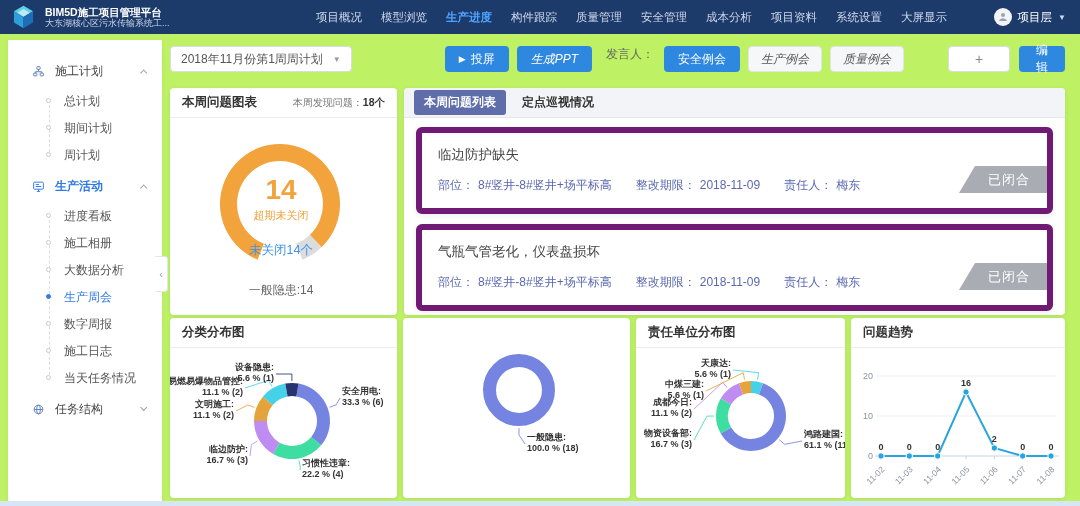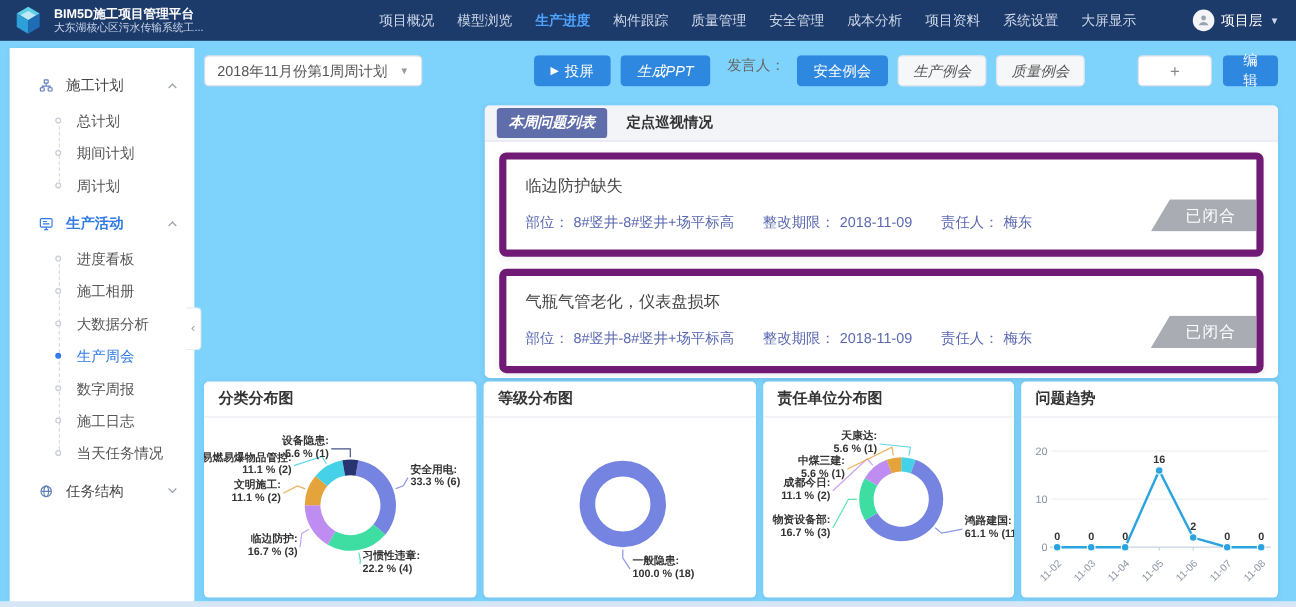--- a/index.html
+++ b/index.html
@@ -1,18 +1,18 @@
 <!DOCTYPE html>
 <html style="--topbar-bg: #1d3b6a; --nav-active: #4da3ff; --accent: #2f88e0; --active-tab-bg: #5f6dab; --meta-text: #5b68b1; --badge-bg: #a9adb3; --gauge-orange: #f2a33c; --gauge-gray: #dcdcdc; --unclosed-link: #3d93e8; --sidebar-active: #2f7ae5; --trend-line: #2aa4e0;"><head>
 <meta charset="utf-8">
 <style>
   * { margin:0; padding:0; box-sizing:border-box; }
   html,body { background:#fff; }
   body { font-family:"Liberation Sans","DejaVu Sans",sans-serif; }
-  .stage { position:relative; width:1080px; height:506px; overflow:hidden; background:#7dd3fc;padding-left:20px; }
+  .stage { position:relative; width:1080px; height:506px; overflow:hidden; background:#bef264;padding-left:20px; }
 
   
   .topbar { position:absolute; left:0; top:0; width:1080px; height:34px; background:var(--topbar-bg); display:flex; align-items:center; }
   .brand { display:flex; align-items:center; padding-left:10px; width:300px; flex:none; }
   .brand svg { width:27px; height:27px; margin-right:8px; flex:none; }
   .brand-title { color:#fff; font-size:10.5px; font-weight:bold; line-height:12px; }
   .brand-sub { color:#c7d3e8; font-size:9px; line-height:11px; }
   .topnav { display:flex; align-items:center; gap:19px; margin-left:16px; }
   .nav-item { color:#cdd7ea; font-size:11.5px; cursor:pointer; white-space:nowrap; }
   .nav-item.active { color:var(--nav-active); font-weight:bold; }
@@ -63,21 +63,21 @@
   .found { margin-left:auto; font-size:10px; color:#777; }
   .found b { color:#333; font-size:10.5px; }
   .gauge-num { position:absolute; left:0; width:222px; text-align:center; top:56px; font-size:28px; font-weight:bold; color:var(--gauge-orange); }
   .gauge-status { position:absolute; left:0; width:222px; text-align:center; top:90px; font-size:11px; color:var(--gauge-orange); }
   .gauge-unclosed { position:absolute; left:0; width:222px; text-align:center; top:124px; font-size:12.5px; color:var(--unclosed-link); cursor:pointer; }
   .gauge-general { position:absolute; left:0; width:222px; text-align:center; top:164px; font-size:12px; color:#666; }
 
   .issues-panel { left:404px; top:88px; width:661px; height:227px; }
   .tab-strip { height:30px; background:#f3f4f8; border-bottom:1px solid #e5e7ee; display:flex; align-items:center; padding:0 10px; }
   .tab { font-size:12px; color:#333; font-weight:bold; cursor:pointer; padding:4px 10px; }
-  .tab.active { background:var(--active-tab-bg); color:#fff; border-radius:3px;font-style:italic; }
+  .tab.active { background:var(--active-tab-bg); color:#fff; border-radius:3px; }
   .tab + .tab { margin-left:6px; }
   .issue-list { padding:9px 12px 0; height:197px; overflow:hidden; }
   .issue-card { position:relative; border:6px solid #701a75; border-radius:6px; box-shadow:0 2px 6px rgba(31,45,80,.08); background:#fff; padding:13px 16px 14px; margin-bottom:10px; overflow:hidden; cursor:pointer; }
   .issue-title { font-size:13.5px; color:#444; margin-bottom:13px; }
   .issue-meta { font-size:12px; color:var(--meta-text); }
   .issue-meta span { margin-right:4px; }
   .issue-meta .grp { margin-right:24px; }
   .issue-badge { position:absolute; right:0; top:33px; width:88px; height:27px; line-height:27px; background:var(--badge-bg); color:#fff; font-size:13px; text-align:center; padding-left:12px; letter-spacing:1px; clip-path:polygon(16px 0, 100% 0, 100% 100%, 0 100%); }
 
   .chart-panel { top:318px; height:180px; }
@@ -196,20 +196,38 @@
     <span class="speaker">发言人：</span>
     <span id="meeting-tabs" style="display:flex">
         <button class="btn btn-blue">安全例会</button>
         <button class="btn btn-light mgap">生产例会</button>
         <button class="btn btn-light mgap">质量例会</button>
       </span>
     <button class="btn add-btn">+</button>
     <button class="btn btn-blue edit-btn">编辑</button>
   </div>
 
+  <section class="panel summary-panel">
+    <div class="panel-head">
+      <span class="panel-title">本周问题图表</span>
+      <span class="found">
+        <span>本周发现问题：</span><b>18个</b>
+      </span>
+    </div>
+    <div class="panel-body">
+      <svg id="gauge-svg" width="222" height="150">
+          <path d="M87.52 141.63 A60 60 0 1 1 151.68 129.16 L139.87 116.93 A43 43 0 1 0 93.89 125.87 Z" fill="#f2a33c"></path>
+          <path d="M151.68 129.16 A60 60 0 0 1 132.48 141.63 L126.11 125.87 A43 43 0 0 0 139.87 116.93 Z" fill="#dcdcdc"></path>
+        </svg>
+      <div class="gauge-num">14</div>
+      <div class="gauge-status">超期未关闭</div>
+      <div class="gauge-unclosed">未关闭14个</div>
+      <div class="gauge-general">一般隐患:14</div>
+    </div>
+  </section>
 
   <section class="panel issues-panel">
     <div class="tab-strip" id="issue-tabs">
         <span class="tab active">本周问题列表</span>
         <span class="tab">定点巡视情况</span>
       </div>
     <div class="issue-list" id="issue-list">
         <div class="issue-card">
           <div class="issue-title">临边防护缺失</div>
           <div class="issue-meta"><span>部位：</span><span class="grp">8#竖井-8#竖井+场平标高</span><span>整改期限：</span><span class="grp">2018-11-09</span><span>责任人：</span><span class="grp">梅东</span></div>
@@ -243,23 +261,20 @@
         <text x="64" y="59" text-anchor="end" font-size="9" font-weight="bold" fill="#333"><tspan x="64">文明施工:</tspan><tspan x="64" dy="10.5">11.1 % (2)</tspan></text>
         <path d="M92.84 48.64 A38 38 0 0 1 115.30 35.60 L117.59 48.39 A25 25 0 0 0 102.82 56.97 Z" fill="#45d2e8"></path>
         <polyline points="101.9,38.4 98.4,32.4 75,40" fill="none" stroke="#45d2e8" stroke-width="1" opacity="0.85"></polyline>
         <text x="73" y="36" text-anchor="end" font-size="9" font-weight="bold" fill="#333"><tspan x="73">易燃易爆物品管控:</tspan><tspan x="73" dy="10.5">11.1 % (2)</tspan></text>
         <path d="M115.30 35.60 A38 38 0 0 1 128.60 35.58 L126.34 48.38 A25 25 0 0 0 117.59 48.39 Z" fill="#27346f"></path>
         <polyline points="121.9,33.0 121.9,26.0 106,26" fill="none" stroke="#27346f" stroke-width="1" opacity="0.85"></polyline>
         <text x="104" y="22" text-anchor="end" font-size="9" font-weight="bold" fill="#333"><tspan x="104">设备隐患:</tspan><tspan x="104" dy="10.5">5.6 % (1)</tspan></text>
       </svg>
   </section>
   <section class="panel chart-panel" id="panel-level">
-    <div class="panel-head">
-        <span class="panel-title">等级分布图</span>
-      </div>
     <svg id="chart1" width="227" height="150">
         <circle cx="116" cy="72" r="29.5" fill="none" stroke="#7584e0" stroke-width="13"></circle>
         <polyline points="116.0,110.0 116.0,117.0 122,126" fill="none" stroke="#7584e0" stroke-width="1" opacity="0.85"></polyline>
         <text x="124" y="122" text-anchor="start" font-size="9" font-weight="bold" fill="#333"><tspan x="124">一般隐患:</tspan><tspan x="124" dy="10.5">100.0 % (18)</tspan></text>
       </svg>
   </section>
   <section class="panel chart-panel" id="panel-unit">
     <div class="panel-head">
         <span class="panel-title">责任单位分布图</span>
       </div>

